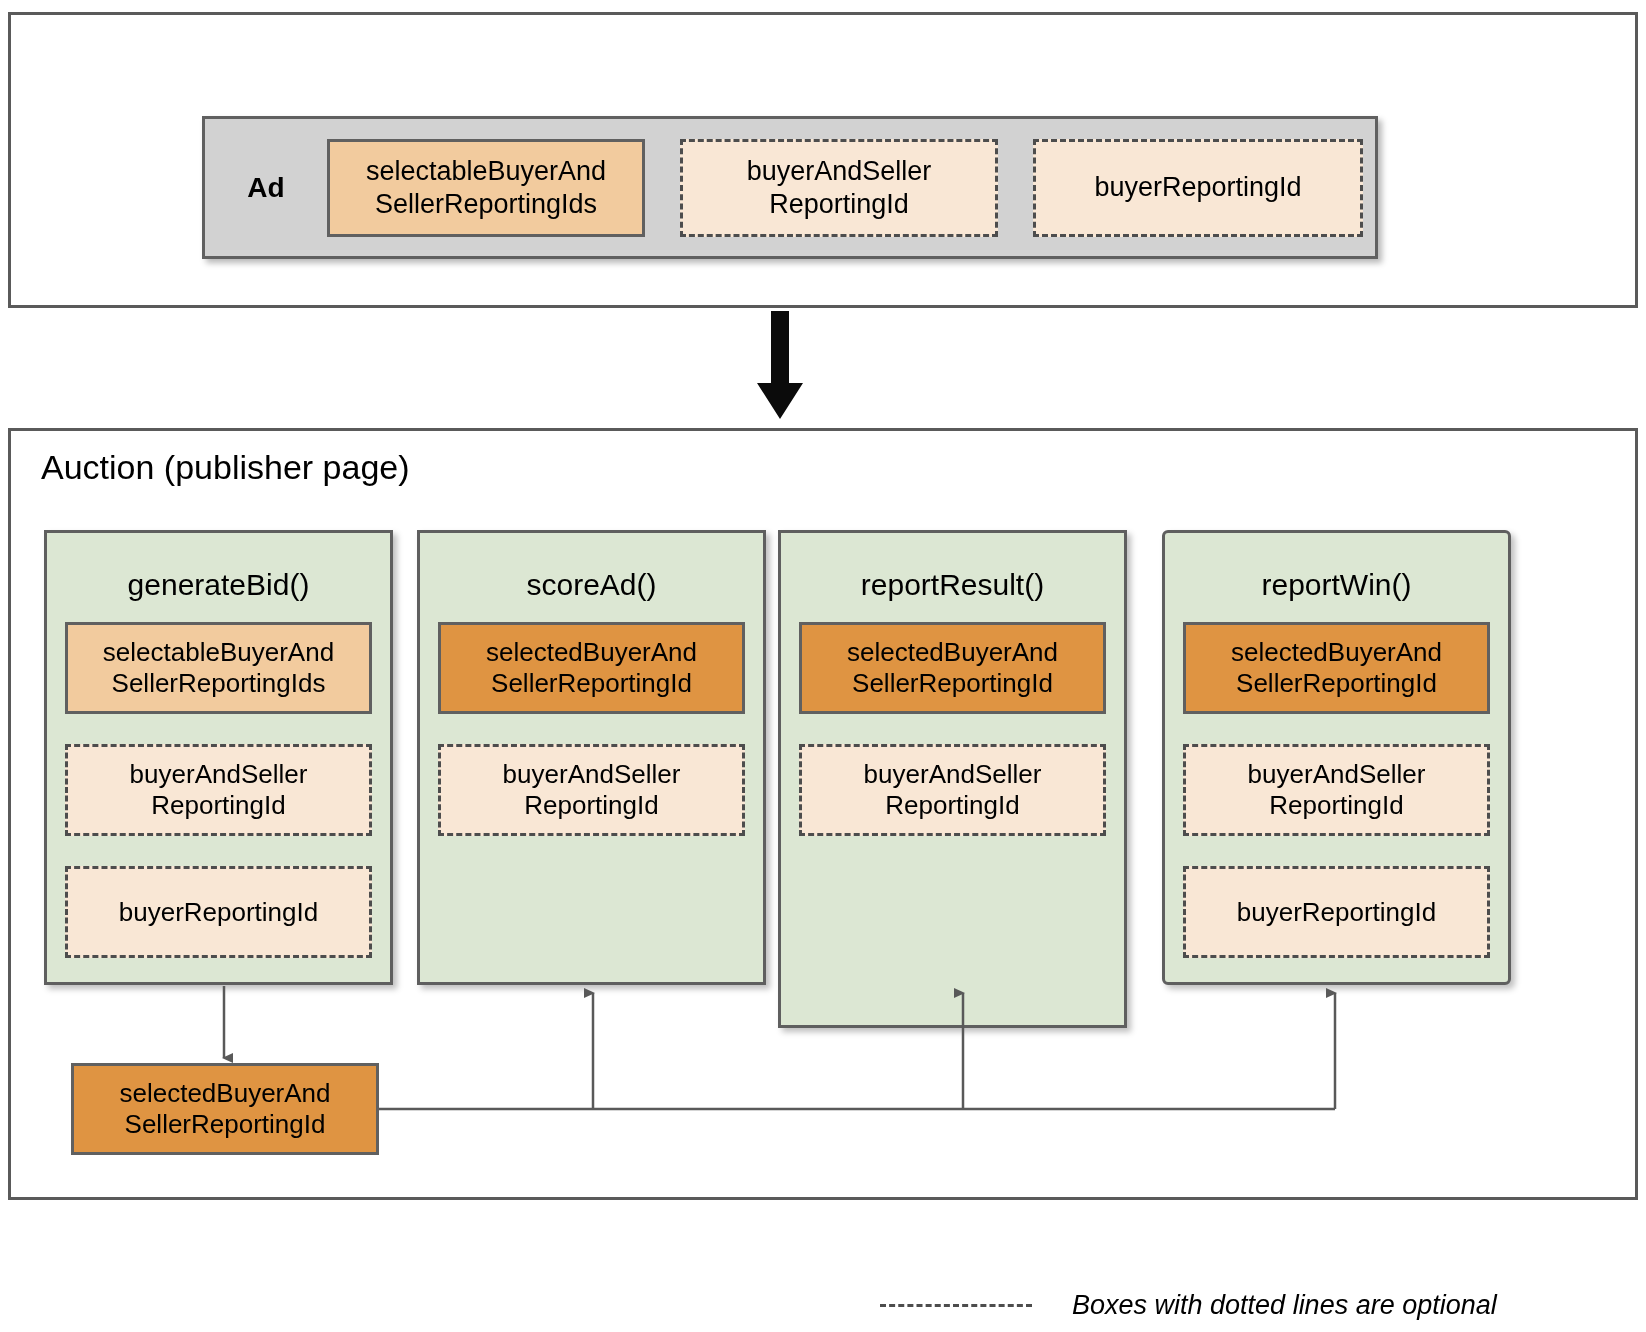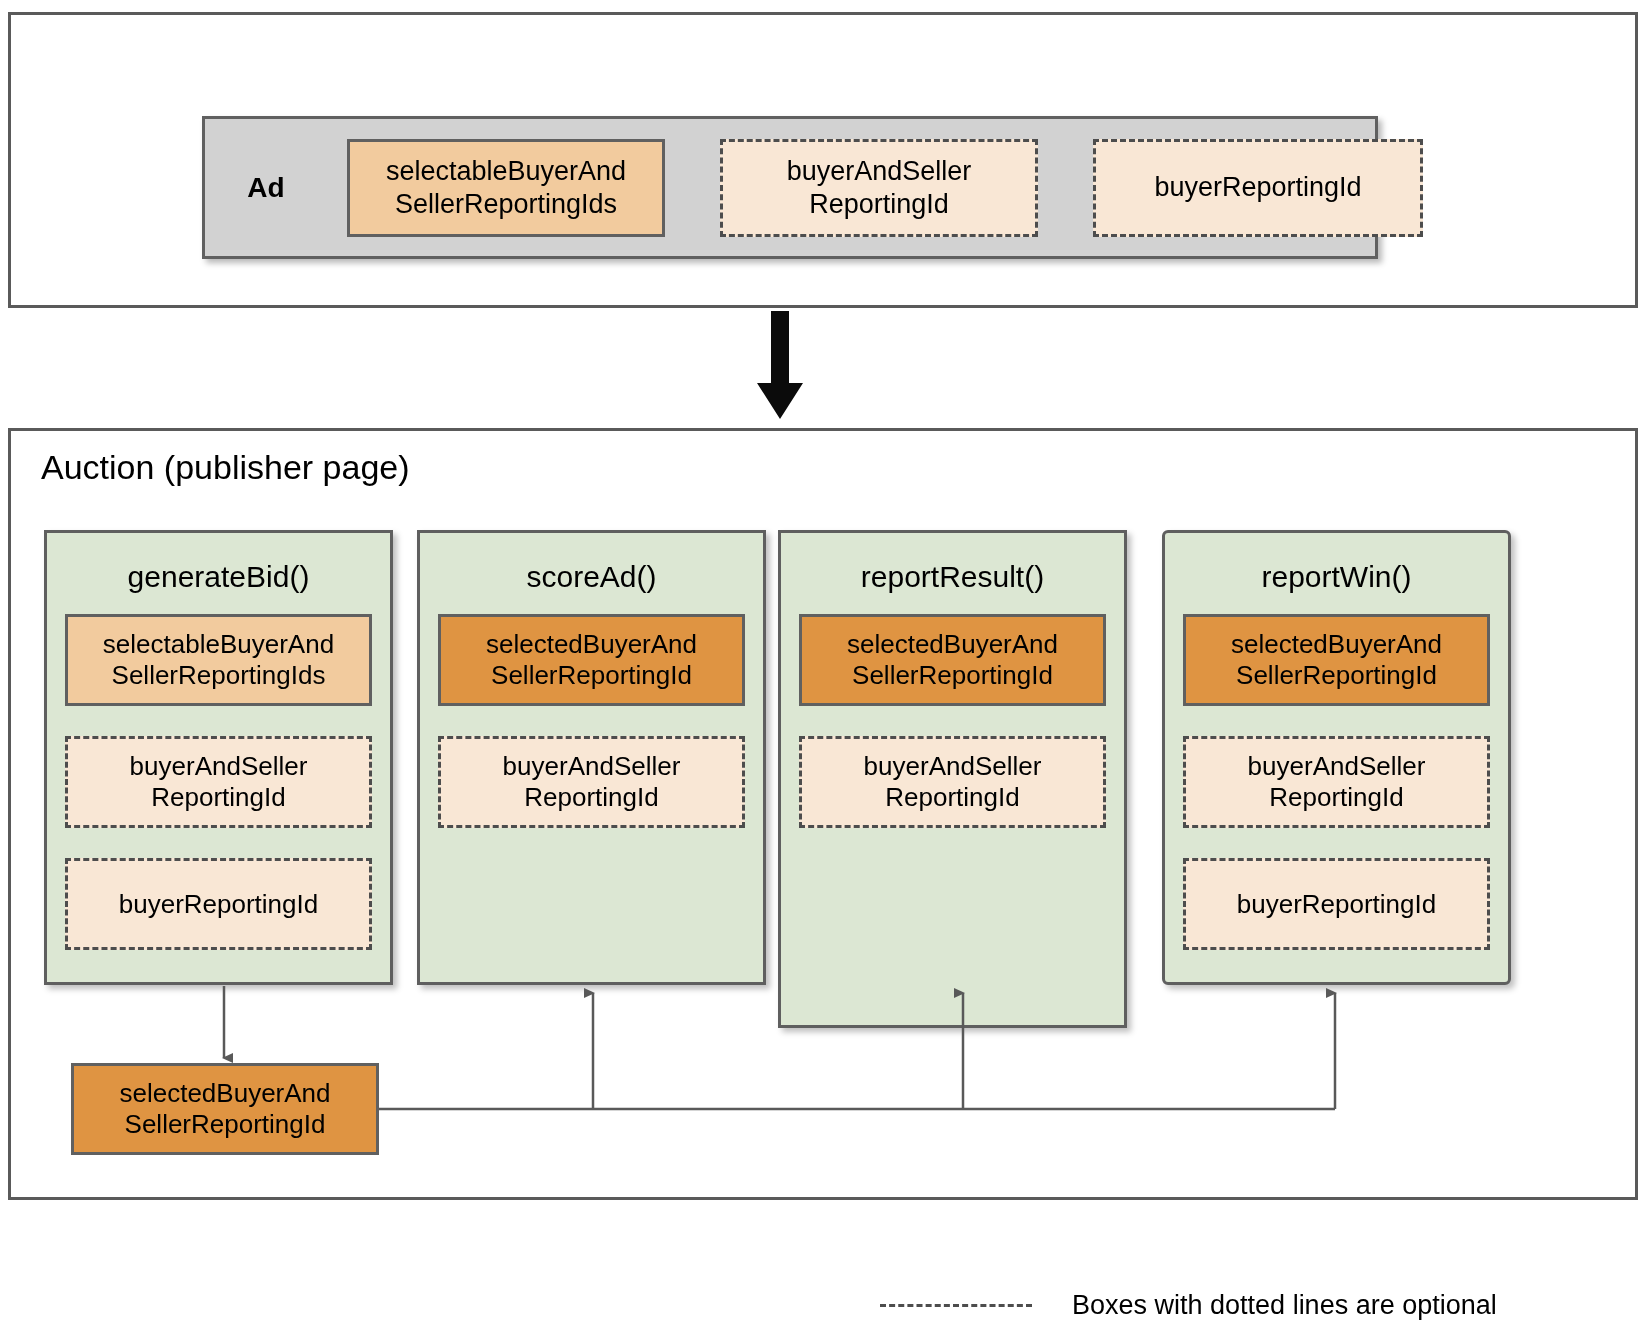--- a/index.html
+++ b/index.html
@@ -58,21 +58,20 @@
     left: 191px;
     top: 101px;
     width: 1176px;
     height: 143px;
     background: #d2d2d2;
     border: 3px solid #606060;
     box-sizing: border-box;
     box-shadow: 4px 4px 6px rgba(0,0,0,0.28);
     display: flex;
     align-items: center;
-    gap: 20px;
   }
   #ad-label {
     width: 122px;
     text-align: center;
     font-size: 28px;
     font-weight: bold;
     flex: 0 0 auto;
   }
   .ig-box {
     flex: 0 0 auto;
@@ -114,21 +113,21 @@
 
   
   .fn-col {
     position: absolute;
     top: 530px;
     width: 349px;
     background: #dce7d3;
     border: 3px solid #5f5f5f;
     box-sizing: border-box;
     box-shadow: 4px 4px 6px rgba(0,0,0,0.25);
-    padding: 0;
+    padding: 8px;
   }
   #fn-col-0 { left: 44px; height: 455px; }
   #fn-col-1 { left: 417px; height: 455px; }
   #fn-col-2 { left: 778px; height: 498px; }
   #fn-col-3 { left: 1162px; height: 455px; border-radius: 6px; }
 
   .fn-title {
     text-align: center;
     font-size: 30px;
     line-height: 34px;
@@ -200,20 +199,21 @@
   }
   #legend-dash {
     width: 152px;
     height: 0;
     border-top: 3px dashed #4d4d4d;
     margin-right: 40px;
     flex: 0 0 auto;
   }
   #legend-text {
     font-size: 27px;
+    font-style: italic;
     white-space: nowrap;
   }
 </style>
 </head>
 <body>
 
 <div class="canvas">
 
   <div class="section" id="section-interest-group">
 

